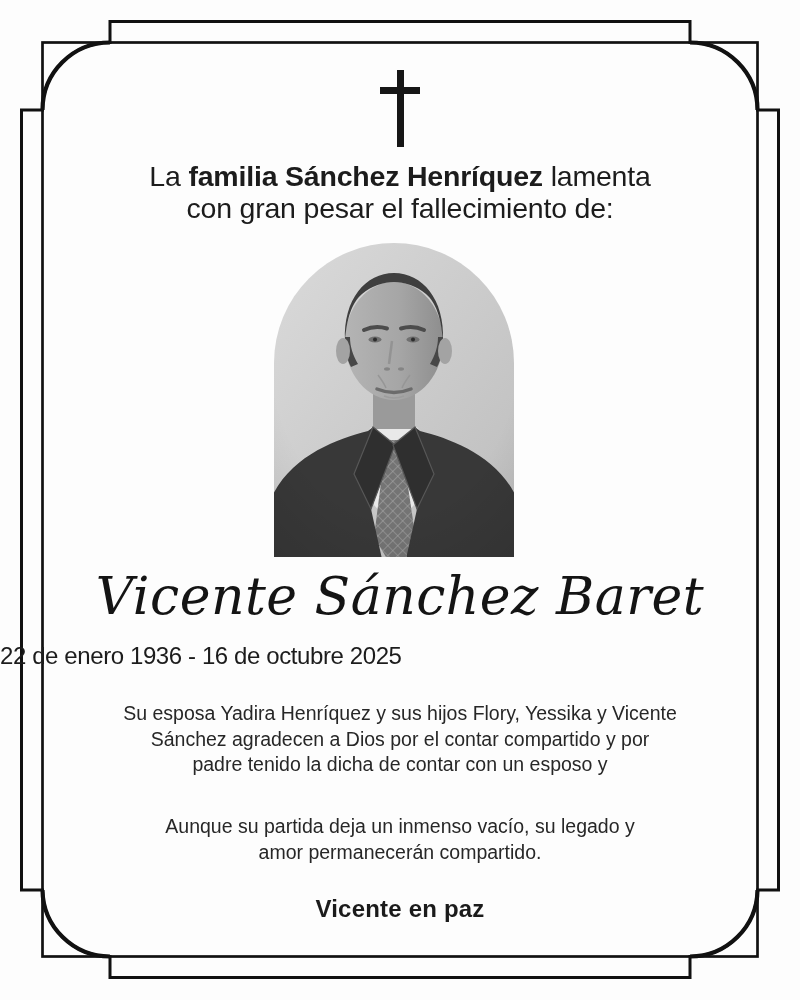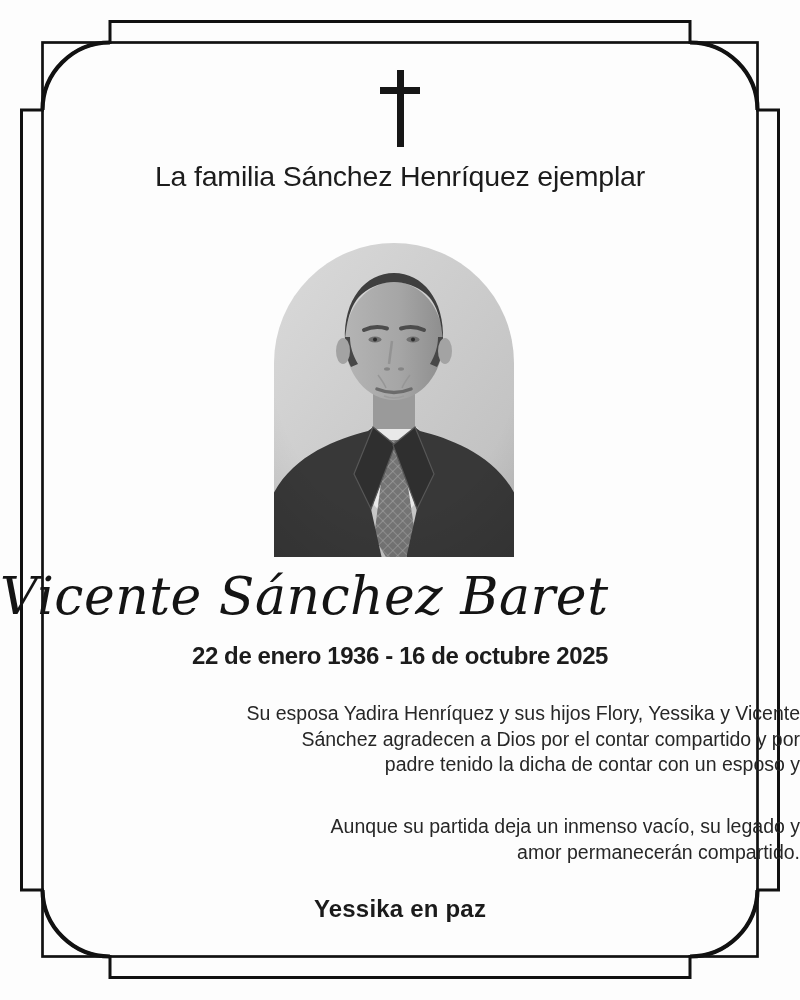--- a/index.html
+++ b/index.html
@@ -11,34 +11,34 @@
   }
   .abs{position:absolute;}
   
   #frame-svg{left:0;top:0;width:800px;height:1000px;pointer-events:none;}
   
   .cross-v{left:396.5px;top:70px;width:7px;height:77px;background:#161616;}
   .cross-h{left:380px;top:86.5px;width:40px;height:7px;background:#161616;}
   
   .heading{top:161px;left:0;width:100%;text-align:center;
     font-size:28.5px;line-height:31.5px;font-weight:400;color:#1c1c1c;letter-spacing:-0.2px;}
-  .heading .b{font-weight:400;}
+  .heading .b{font-weight:700;}
   
   .portrait{left:274px;top:243px;width:240px;height:314px;
     border-radius:120px 120px 0 0;overflow:hidden;}
   .portrait svg{display:block;width:240px;height:314px;}
   
-  .deceased-name{top:566px;left:0;width:100%;text-align:left;
+  .deceased-name{top:566px;left:0;width:100%;text-align:center;
     font-family:"DejaVu Serif","Liberation Serif",serif;font-style:italic;font-weight:500;
     font-size:52px;color:#141414;letter-spacing:0.5px;}
-  .deceased-dates{top:642px;left:0;width:100%;text-align:center;
-    font-size:24px;font-weight:700;letter-spacing:-0.4px;color:#1c1c1c;}
+  .deceased-dates{top:642px;left:0;width:100%;text-align:left;
+    font-size:24px;font-weight:400;letter-spacing:-0.4px;color:#1c1c1c;}
   
   .para{left:0;width:100%;text-align:center;font-size:19.5px;line-height:25.5px;color:#272727;}
-  .para div{white-space:nowrap;text-align:right;}
+  .para div{white-space:nowrap;}
   .tribute{top:701px;}
   .legacy{top:814px;}
   .farewell{top:895px;left:0;width:100%;text-align:center;
     font-size:24px;font-weight:600;letter-spacing:0.2px;color:#1b1b1b;}
 </style>
 </head>
 <body>
 
 <svg id="frame-svg" class="abs" viewBox="0 0 800 1000" xmlns="http://www.w3.org/2000/svg" aria-hidden="true">
 
@@ -54,22 +54,23 @@
            M 42.5 110 A 67.5 67.5 0 0 1 110 42.5" fill="none" stroke="#111" stroke-width="4.2"></path>
 </svg>
 
 <div>
   <div class="abs cross-v"></div>
   <div class="abs cross-h"></div>
 </div>
 
 <div class="abs heading">
   <div>
-    <span>La </span><span class="b">familia Sánchez Henríquez</span><span> ejemplar</span>
+    <span>La </span><span class="b">familia Sánchez Henríquez</span><span> lamenta</span>
   </div>
+  <div>con gran pesar el fallecimiento de:</div>
 </div>
 
 <div class="abs portrait">
   <svg viewBox="0 0 240 314" xmlns="http://www.w3.org/2000/svg">
     <defs>
       <linearGradient id="bgg" x1="0" y1="0" x2="1" y2="1">
         <stop offset="0" stop-color="#dadada"></stop>
           <stop offset="1" stop-color="#bdbdbd"></stop>
       </linearGradient>
       <linearGradient id="faceg" x1="0" y1="0" x2="1" y2="0">
@@ -139,13 +140,13 @@
   <div>Su esposa Yadira Henríquez y sus hijos Flory, Yessika y Vicente</div>
   <div>Sánchez agradecen a Dios por el contar compartido y por</div>
   <div>padre tenido la dicha de contar con un esposo y</div>
 </div>
 
 <div class="abs para legacy">
   <div>Aunque su partida deja un inmenso vacío, su legado y</div>
   <div>amor permanecerán compartido.</div>
 </div>
 
-<div class="abs farewell">Yessika en paz</div>
+<div class="abs farewell">Vicente en paz</div>
 
 </body></html>

